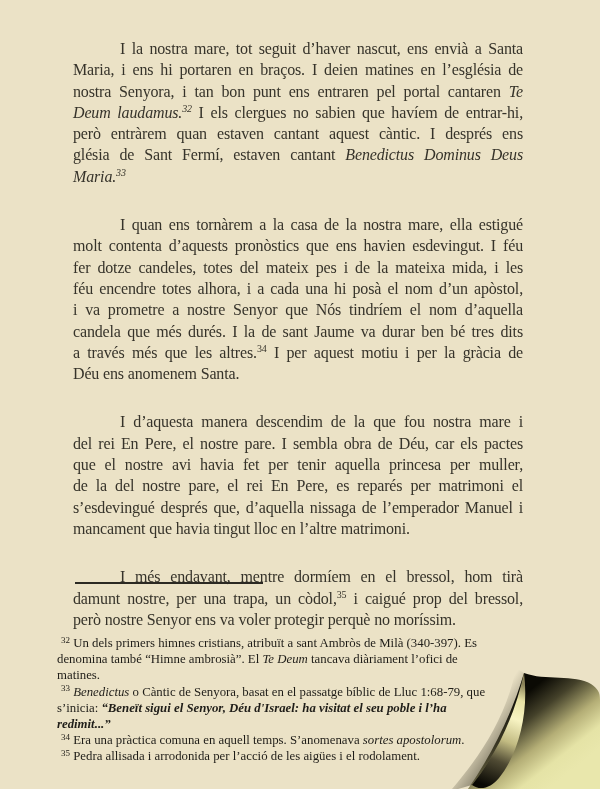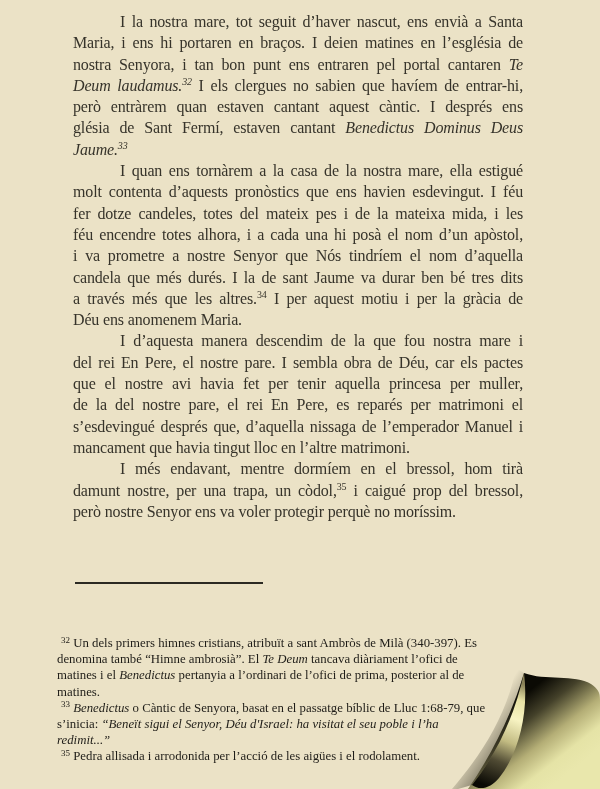--- a/index.html
+++ b/index.html
@@ -10,24 +10,24 @@
   }
   .body-text {
     position:absolute; left:73px; top:11px; width:450px;
     color:#36332a; font-size:16px; line-height:21.3px;
     letter-spacing:-0.15px;
   }
   .line {
     text-align:justify; text-align-last:justify;
     white-space:nowrap; height:21.3px;
   }
-  .line.first { text-indent:47px; }
+  .line.first { text-indent:47px;margin-top:27px; }
   .line.last  { text-align-last:left; }
   .i { font-style:italic; }
-  .b { font-weight:normal; }
+  .b { font-weight:bold; }
   .body-text sup {
     font-size:10px; line-height:0;
     vertical-align:baseline; position:relative; top:-6px;
   }
   .fn-rule {
     position:absolute; left:75px; top:582px;
     width:188px; height:2px; background:#2b2922;
   }
   .footnotes {
     position:absolute; left:57px; top:588px; width:462px;
@@ -46,50 +46,50 @@
 
 <div class="page">
 
   <div class="body-text" id="body-text">
       <div class="line first"><span>I la nostra mare, tot seguit d’haver nascut, ens envià a Santa</span></div>
       <div class="line"><span>Maria, i ens hi portaren en braços. I deien matines en l’església de</span></div>
       <div class="line"><span>nostra Senyora, i tan bon punt ens entraren pel portal cantaren </span><span class="i">Te</span></div>
       <div class="line"><span class="i">Deum laudamus.</span><sup class="i">32</sup><span> I els clergues no sabien que havíem de entrar-hi,</span></div>
       <div class="line"><span>però entràrem quan estaven cantant aquest càntic. I després ens</span></div>
       <div class="line"><span>glésia de Sant Fermí, estaven cantant </span><span class="i">Benedictus Dominus Deus</span></div>
-      <div class="line last"><span class="i">Jaume.</span><sup class="i">33</sup></div>
+      <div class="line last"><span class="i">Maria.</span><sup class="i">33</sup></div>
       <div class="line first"><span>I quan ens tornàrem a la casa de la nostra mare, ella estigué</span></div>
       <div class="line"><span>molt contenta d’aquests pronòstics que ens havien esdevingut. I féu</span></div>
       <div class="line"><span>fer dotze candeles, totes del mateix pes i de la mateixa mida, i les</span></div>
       <div class="line"><span>féu encendre totes alhora, i a cada una hi posà el nom d’un apòstol,</span></div>
       <div class="line"><span>i va prometre a nostre Senyor que Nós tindríem el nom d’aquella</span></div>
       <div class="line"><span>candela que més durés. I la de sant Jaume va durar ben bé tres dits</span></div>
       <div class="line"><span>a través més que les altres.</span><sup>34</sup><span> I per aquest motiu i per la gràcia de</span></div>
-      <div class="line last"><span>Déu ens anomenem Maria.</span></div>
+      <div class="line last"><span>Déu ens anomenem Santa.</span></div>
       <div class="line first"><span>I d’aquesta manera descendim de la que fou nostra mare i</span></div>
       <div class="line"><span>del rei En Pere, el nostre pare. I sembla obra de Déu, car els pactes</span></div>
       <div class="line"><span>que el nostre avi havia fet per tenir aquella princesa per muller,</span></div>
       <div class="line"><span>de la del nostre pare, el rei En Pere, es reparés per matrimoni el</span></div>
       <div class="line"><span>s’esdevingué després que, d’aquella nissaga de l’emperador Manuel i</span></div>
       <div class="line last"><span>mancament que havia tingut lloc en l’altre matrimoni.</span></div>
       <div class="line first"><span>I més endavant, mentre dormíem en el bressol, hom tirà</span></div>
       <div class="line"><span>damunt nostre, per una trapa, un còdol,</span><sup>35</sup><span> i caigué prop del bressol,</span></div>
       <div class="line last"><span>però nostre Senyor ens va voler protegir perquè no moríssim.</span></div>
     </div>
 
   <div class="fn-rule"></div>
 
   <div class="footnotes" id="footnotes">
       <div class="fn-line fn-first"><sup>32</sup><span> Un dels primers himnes cristians, atribuït a sant Ambròs de Milà (340-397). Es</span></div>
       <div class="fn-line"><span>denomina també “Himne ambrosià”. El </span><span class="i">Te Deum</span><span> tancava diàriament l’ofici de</span></div>
-      <div class="fn-line"><span>matines i el </span><span class="i">Benedictus</span><span> pertanyia a l’ordinari de l’ofici de prima, posterior al de</span></div>
       <div class="fn-line"><span>matines.</span></div>
       <div class="fn-line fn-first"><sup>33</sup><span> </span><span class="i">Benedictus</span><span> o Càntic de Senyora, basat en el passatge bíblic de Lluc 1:68-79, que</span></div>
       <div class="fn-line"><span>s’inicia: </span><span class="i b">“Beneït sigui el Senyor, Déu d'Israel: ha visitat el seu poble i l’ha</span></div>
       <div class="fn-line"><span class="i b">redimit...”</span></div>
+      <div class="fn-line fn-first"><sup>34</sup><span> Era una pràctica comuna en aquell temps. S’anomenava </span><span class="i">sortes apostolorum</span><span>.</span></div>
       <div class="fn-line fn-first"><sup>35</sup><span> Pedra allisada i arrodonida per l’acció de les aigües i el rodolament.</span></div>
     </div>
 
   <svg class="curl" width="150" height="131" viewBox="0 0 150 131" xmlns="http://www.w3.org/2000/svg">
     <defs>
       <linearGradient id="g-under" gradientUnits="userSpaceOnUse" x1="70" y1="40" x2="125" y2="110">
         <stop offset="0" stop-color="#0b0a04"></stop>
         <stop offset="0.25" stop-color="#44412a"></stop>
         <stop offset="0.55" stop-color="#b4ae76"></stop>
         <stop offset="0.8" stop-color="#e5e3a6"></stop>

